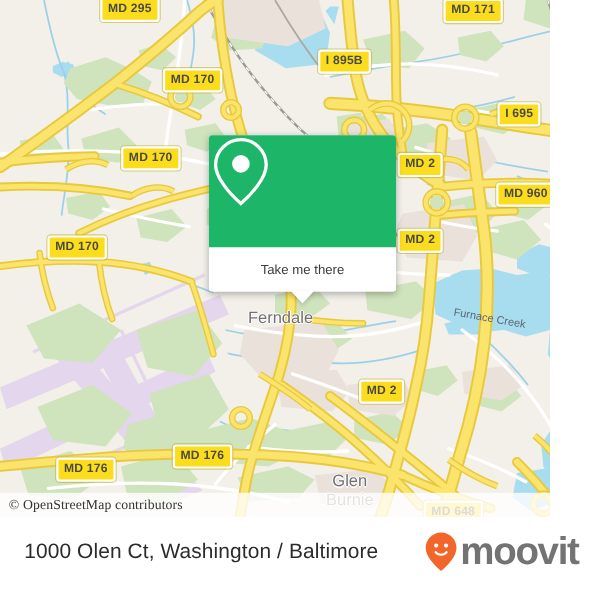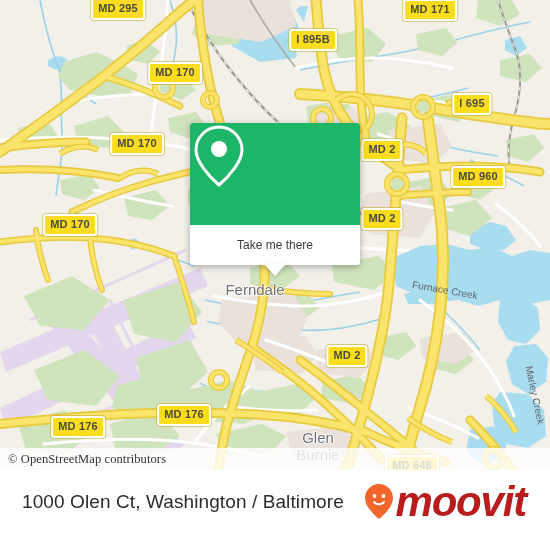--- a/index.html
+++ b/index.html
@@ -5,21 +5,21 @@
   html,body{margin:0;padding:0;}
   body{
     width:550px;height:550px;overflow:hidden;
     font-family:"Liberation Sans", sans-serif;
     background:#ffffff;
   }
   #root{position:relative;width:550px;height:550px;overflow:hidden;}
 
   
   #map{
-    position:absolute;left:0;top:0;width:550px;height:470px;
+    position:absolute;left:0;top:0;width:500px;height:470px;
     background:#5eead4;overflow:hidden;
   }
   #map svg{position:absolute;left:0;top:0;}
 
   
   #attribution{
     position:absolute;left:0;bottom:0;width:550px;height:22px;
     background:rgba(255,255,255,0.80);
     display:flex;align-items:center;
     font-size:12.5px;color:#333;
@@ -105,21 +105,21 @@
     background:#ffffff;
     display:flex;align-items:center;justify-content:space-between;
     box-sizing:border-box;
     padding:0 18px 16px 22px;
   }
   #footer-title{
     font-size:19px;color:#2b2b2b;letter-spacing:0.1px;
   }
   #brand{display:flex;align-items:center;gap:2px;}
   #brand-word{
-    font-size:42px;color:#b91c1c;font-weight:bold;letter-spacing:-1.2px;font-style:italic;
+    font-size:35px;color:#737373;font-weight:bold;letter-spacing:-1.2px;
   }
 </style>
 </head>
 <body>
 
 <div id="root">
 
   <div id="map">
 
     <svg width="550" height="470" viewBox="0 0 550 470">
@@ -407,21 +407,21 @@
           <circle cx="397" cy="184" r="6"></circle>
           <circle cx="164" cy="88" r="5"></circle>
         </g>
 
       </g>
     </svg>
 
     <div id="shield-layer">
         <div class="shield" style="left: 118px; top: 9px;">MD 295</div>
         <div class="shield" style="left: 430px; top: 10px;">MD 171</div>
-        <div class="shield" style="left: 313px; top: 40px;">I 895B</div>
+        <div class="shield" style="left: 313px; top: 56px;">I 895B</div>
         <div class="shield" style="left: 175px; top: 73px;">MD 170</div>
         <div class="shield" style="left: 472px; top: 104px;">I 695</div>
         <div class="shield" style="left: 137px; top: 144px;">MD 170</div>
         <div class="shield" style="left: 382px; top: 150px;">MD 2</div>
         <div class="shield" style="left: 478px; top: 177px;">MD 960</div>
         <div class="shield" style="left: 70px; top: 225px;">MD 170</div>
         <div class="shield" style="left: 382px; top: 219px;">MD 2</div>
         <div class="shield" style="left: 347px; top: 356px;">MD 2</div>
         <div class="shield" style="left: 184px; top: 415px;">MD 176</div>
         <div class="shield" style="left: 78px; top: 427px;">MD 176</div>

